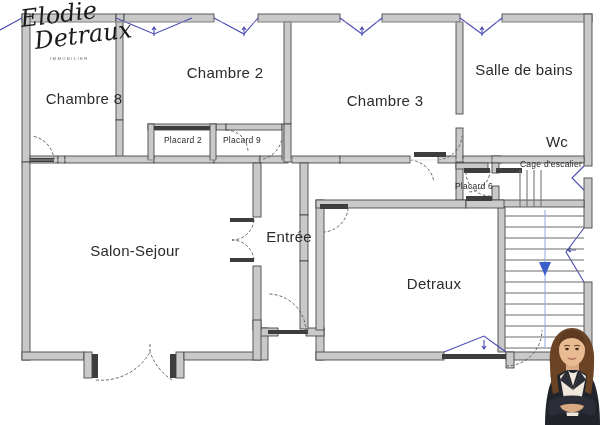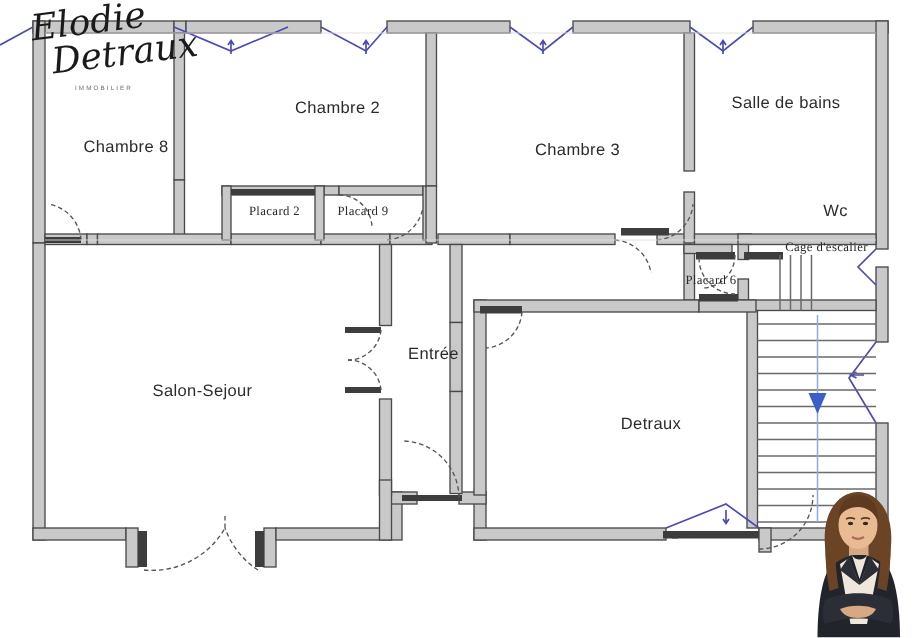--- a/index.html
+++ b/index.html
@@ -3,28 +3,28 @@
 <meta charset="utf-8">
 <style>
   html,body{margin:0;padding:0;background:#ffffff;}
   body{width:614px;height:425px;overflow:hidden;
        font-family:"Liberation Sans","DejaVu Sans",sans-serif;}
   #stage{position:relative;width:614px;height:425px;background:#ffffff;}
   svg#plan{position:absolute;left:0;top:0;width:614px;height:425px;}
 
   .room-label{
     position:absolute;
-    font-size:11px;
+    font-size:15px;
     color:#2b2b2b;
     letter-spacing:.25px;
     white-space:nowrap;
     transform:translate(-50%,-50%);
     pointer-events:none;
   }
-  .room-label.small{font-size:8.5px;font-family:Liberation Serif, serif;}
+  .room-label.small{font-size:8.5px;}
 
   
   #logo{position:absolute;left:12px;top:6px;width:112px;height:62px;}
   #logo .script{
     font-family:"DejaVu Serif",serif;
     font-style:italic;
     color:#1a1a1a;
     line-height:.92;
   }
   #logo .l1{position:absolute;left:10px;top:2px;font-size:24px;
@@ -240,21 +240,21 @@
   <div class="room-label" style="left:84px;top:98px">Chambre 8</div>
   <div class="room-label" style="left:225px;top:72px">Chambre 2</div>
   <div class="room-label" style="left:385px;top:100px">Chambre 3</div>
   <div class="room-label" style="left:524px;top:69px">Salle de bains</div>
   <div class="room-label" style="left:557px;top:141px">Wc</div>
   <div class="room-label small" style="left:242px;top:140px">Placard 9</div>
   <div class="room-label small" style="left:183px;top:140px">Placard 2</div>
   <div class="room-label small" style="left:474px;top:186px">Placard 6</div>
   <div class="room-label small" style="left:551px;top:164px">Cage d'escalier</div>
   <div class="room-label" style="left:289px;top:236px">Entrée</div>
-  <div class="room-label" style="left:135px;top:261px">Salon-Sejour</div>
+  <div class="room-label" style="left:135px;top:250px">Salon-Sejour</div>
   <div class="room-label" style="left:434px;top:283px">Detraux</div>
 
   <div id="logo">
     <div class="script l1">Elodie</div>
     <div class="script l2">Detraux</div>
     <div class="l3">IMMOBILIER</div>
   </div>
 
   <svg id="agent" viewBox="0 0 84 105">
     <defs>

